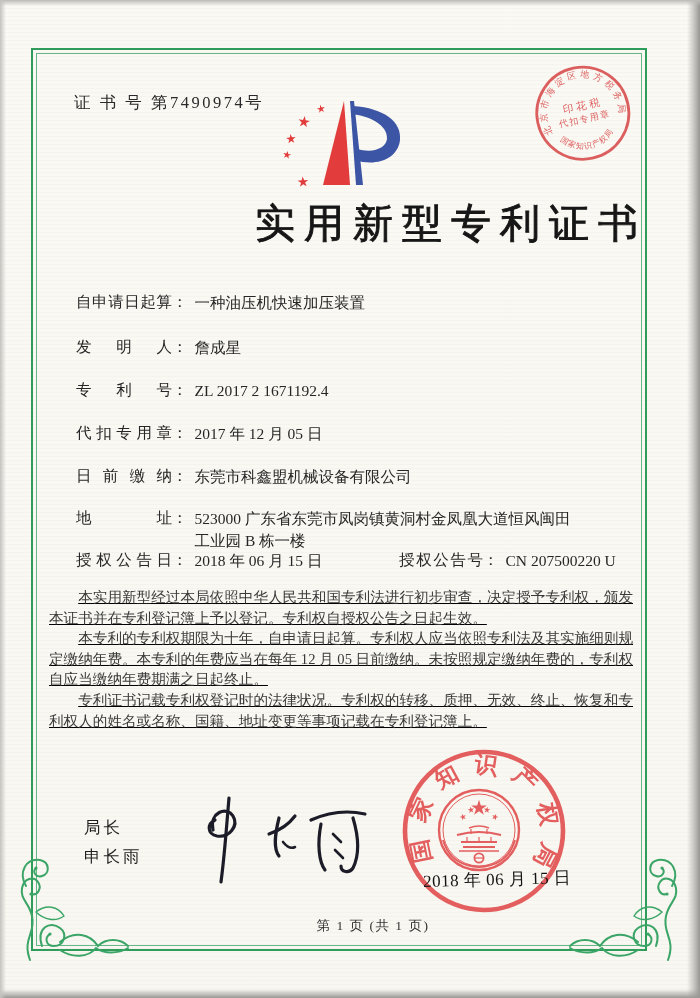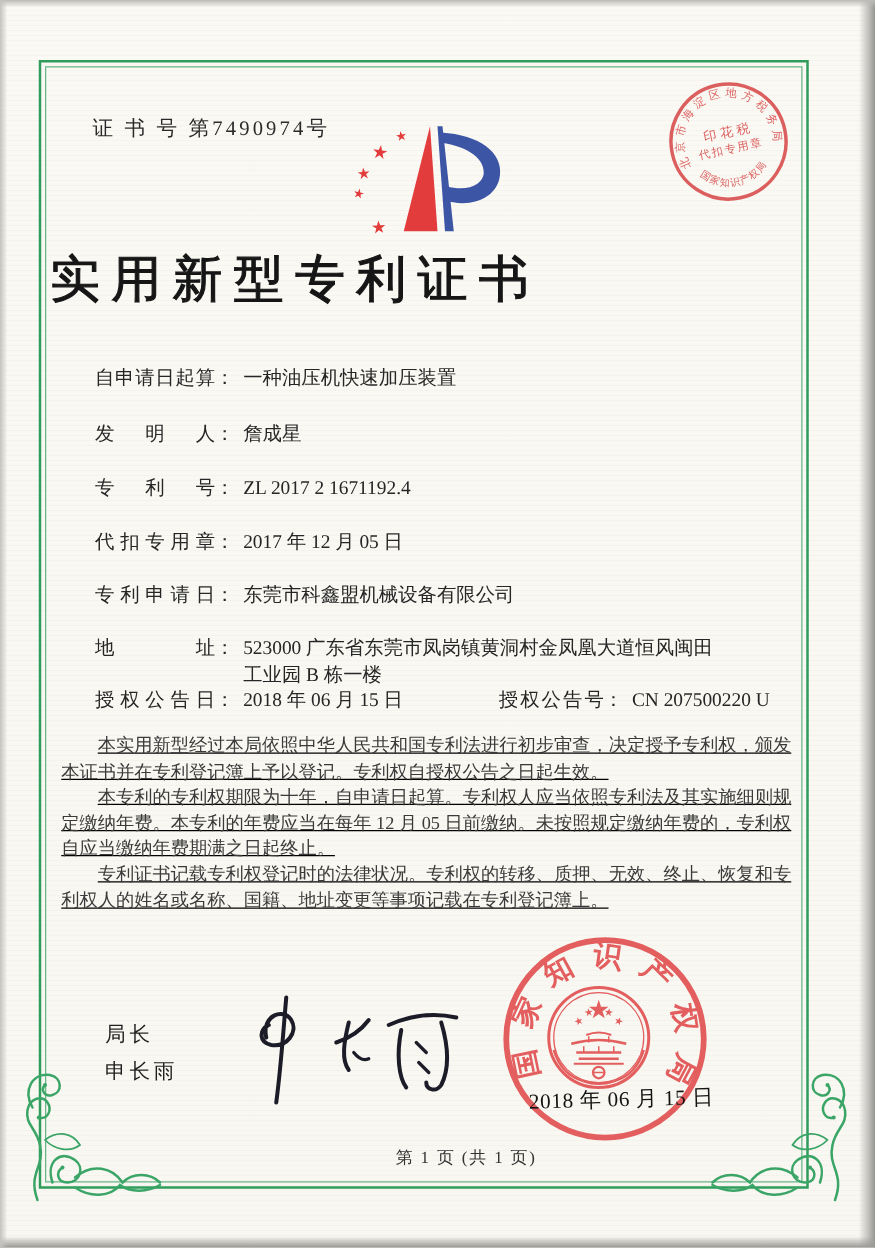--- a/index.html
+++ b/index.html
@@ -14,21 +14,21 @@
   .edge-bottom{left:0;right:0;bottom:0;height:9px;background:linear-gradient(to top,#9a9996,rgba(198,197,193,0));}
   .edge-top{left:0;right:0;top:0;height:6px;background:linear-gradient(to bottom,#bcbbb8,rgba(210,209,205,0));}
   .edge-left{left:0;top:0;bottom:0;width:6px;background:linear-gradient(to right,#c4c3bf,rgba(210,209,205,0));}
 
   .frame{position:absolute;left:31px;top:48px;width:616px;height:903px;
          border:2.5px solid #2f9c5c;box-sizing:border-box;z-index:1;}
   .frame-inner{position:absolute;inset:3px;border:1.2px solid #66b688;}
 
   .cert-no{position:absolute;left:74px;top:92px;font-size:16.5px;letter-spacing:2.5px;color:#2a2a2a;z-index:2;}
 
-  .title{position:absolute;left:31px;top:196px;width:616px;text-align:left;
+  .title{position:absolute;left:31px;top:196px;width:616px;text-align:right;
          font-size:40px;letter-spacing:9px;text-indent:9px;color:#161616;
          -webkit-text-stroke:0.9px #161616;z-index:2;}
 
   .fields{position:absolute;left:76px;top:0;width:540px;z-index:2;}
   .frow{position:absolute;font-size:15.5px;color:#262626;white-space:nowrap;}
   .flabel{display:inline-block;width:96px;text-align:justify;text-align-last:justify;vertical-align:top;}
   .flabel2{display:inline-block;width:84px;text-align:justify;text-align-last:justify;vertical-align:top;}
   .fcolon{display:inline-block;vertical-align:top;}
   .fvalue{display:inline-block;margin-left:7px;vertical-align:top;white-space:pre-line;line-height:21.5px;}
   .r1{left:0;top:292px}.r2{left:0;top:337px}.r3{left:0;top:380px}
@@ -131,21 +131,21 @@
     <div class="frow r2">
       <span class="flabel">发明人</span><span class="fcolon">：</span><span class="fvalue">詹成星</span>
     </div>
     <div class="frow r3">
       <span class="flabel">专利号</span><span class="fcolon">：</span><span class="fvalue">ZL 2017 2 1671192.4</span>
     </div>
     <div class="frow r4">
       <span class="flabel">代扣专用章</span><span class="fcolon">：</span><span class="fvalue">2017 年 12 月 05 日</span>
     </div>
     <div class="frow r5">
-      <span class="flabel">专利申请日</span><span class="fcolon">：</span><span class="fvalue">东莞市科鑫盟机械设备有限公司</span>
+      <span class="flabel">日前缴纳</span><span class="fcolon">：</span><span class="fvalue">东莞市科鑫盟机械设备有限公司</span>
     </div>
     <div class="frow r6">
       <span class="flabel">地址</span><span class="fcolon">：</span><span class="fvalue">523000 广东省东莞市凤岗镇黄洞村金凤凰大道恒风闽田
 工业园 B 栋一楼</span>
     </div>
     <div class="frow r7">
       <span class="flabel">授权公告日</span><span class="fcolon">：</span><span class="fvalue">2018 年 06 月 15 日</span>
     </div>
     <div class="grant">
       <span class="flabel2">授权公告号</span><span class="fcolon">：</span><span class="fvalue">CN 207500220 U</span>

